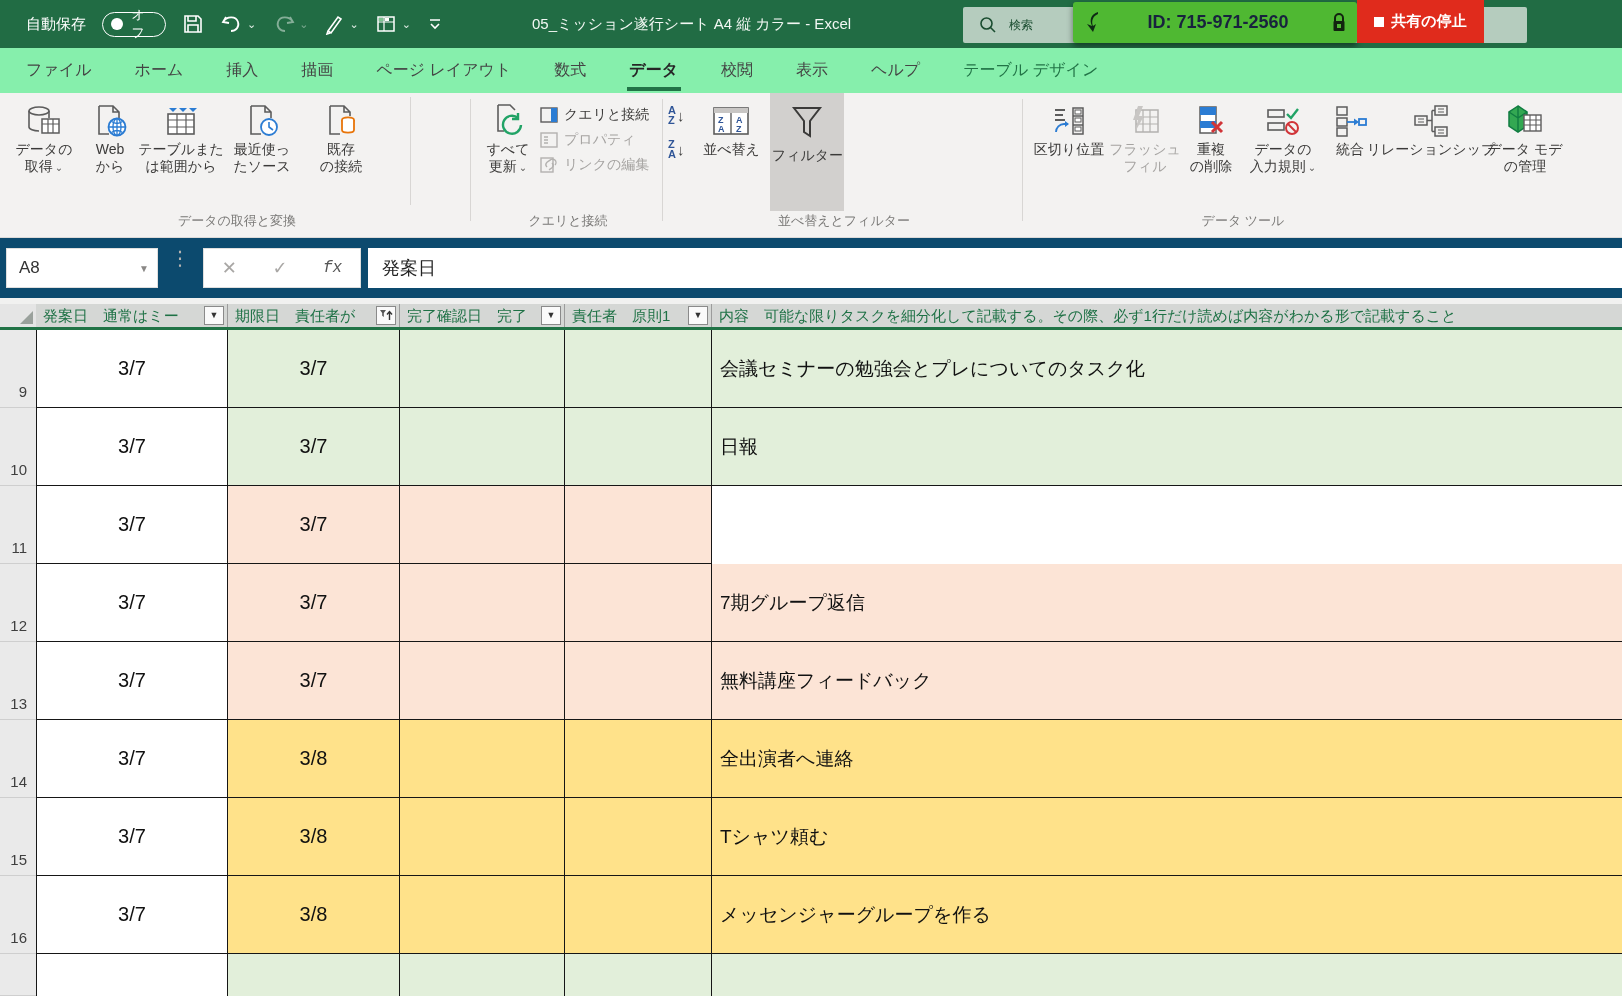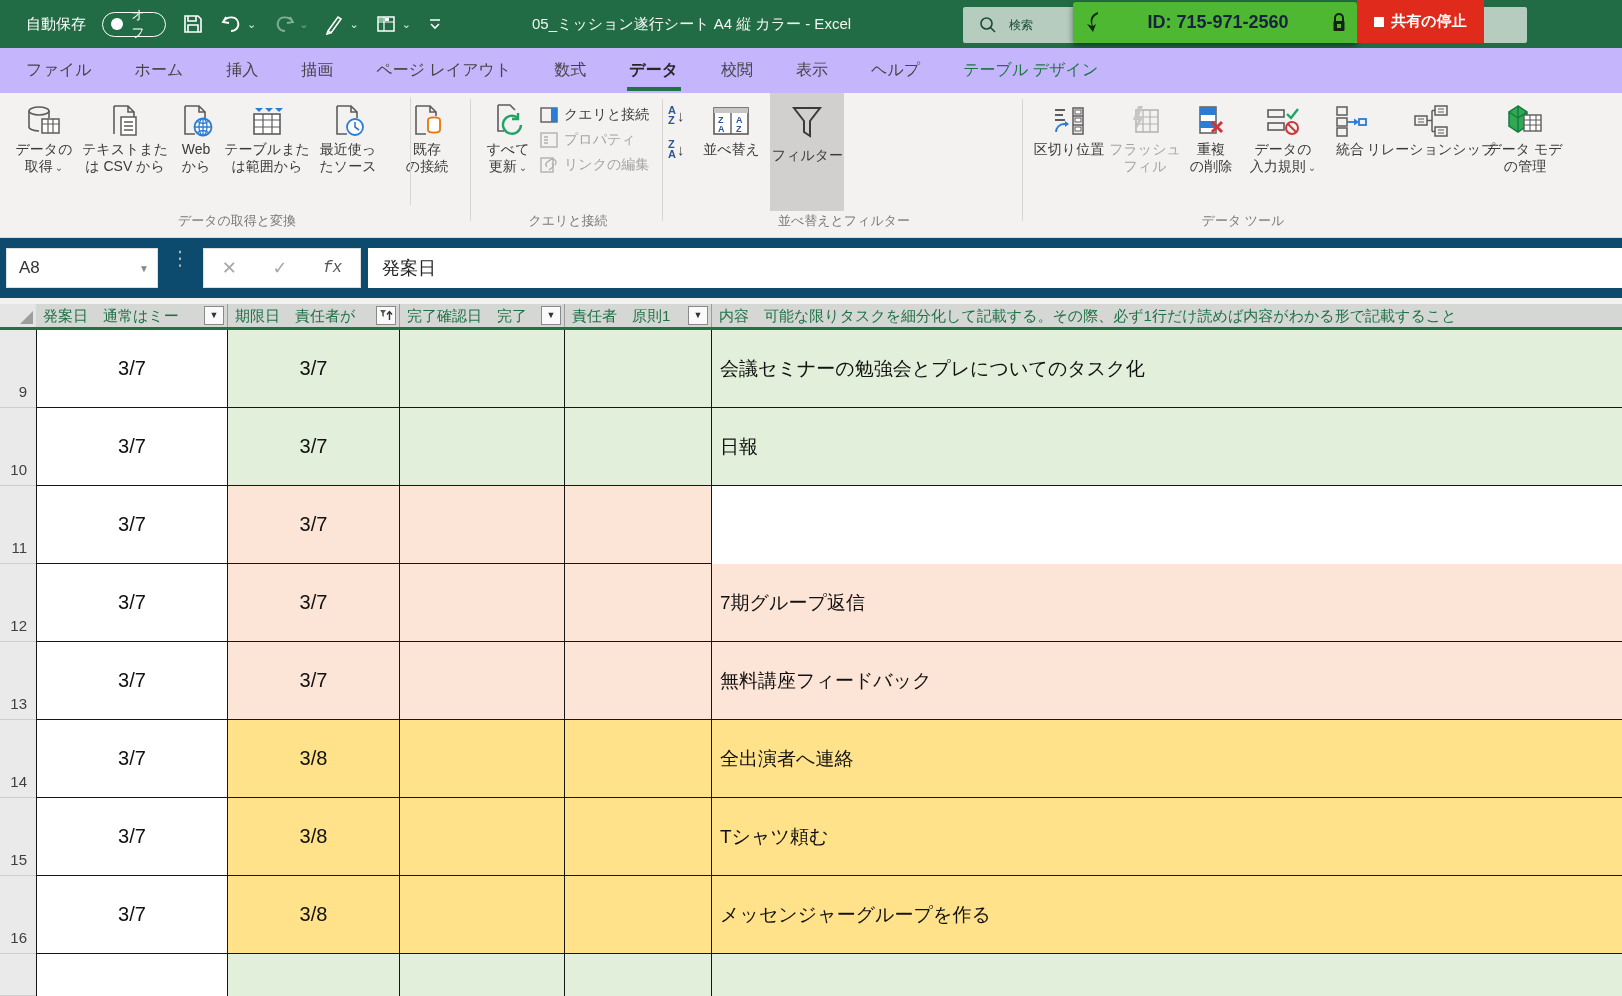--- a/index.html
+++ b/index.html
@@ -19,21 +19,21 @@
   .dim { opacity:.45; }
   .tb-title { position:absolute; left:495px; top:0; height:48px; display:flex; align-items:center; font-size:15px; color:#F2F7F3; white-space:nowrap;margin-left:37px; }
   .searchbox { position:absolute; left:963px; top:7px; width:564px; height:36px; background:var(--search_bg); border-radius:2px; display:flex; align-items:center; padding-left:16px; gap:12px; cursor:text; }
   .searchbox .ph { font-size:12px; color:var(--search_text); }
   .id-banner { position:absolute; left:1073px; top:2px; width:284px; height:41px; background:var(--banner_green); border-radius:3px; box-shadow:0 3px 6px rgba(0,0,0,.45); display:flex; align-items:center; padding:0 10px; }
   .id-banner .idtext { flex:1; text-align:center; font-size:18px; font-weight:bold; color:#18223E; }
   .stop-share { position:absolute; left:1357px; top:0; width:127px; height:43px; background:var(--banner_red); color:#fff; display:flex; align-items:center; justify-content:center; gap:7px; font-size:15px; font-weight:bold; cursor:pointer; }
   .stop-share .sq { width:10px; height:10px; background:#fff; }
 
   
-  .tabrow { position:absolute; left:0; top:48px; width:1622px; height:45px; background:#c4b5fd; display:flex; align-items:center; padding-left:24px; gap:39px; }
+  .tabrow { position:absolute; left:0; top:48px; width:1622px; height:45px; background:#86efac; display:flex; align-items:center; padding-left:24px; gap:39px; }
   .rtab { font-size:16px; color:#444; cursor:pointer; position:relative; padding:10px 2px; white-space:nowrap; }
   .rtab.active { font-weight:bold; color:#262626; }
   .rtab.active::after { content:""; position:absolute; left:50%; transform:translateX(-50%); bottom:0; width:54px; height:4px; background:var(--accent_green); }
   .rtab.contextual { color:var(--accent_green); }
 
   
   .ribbon { position:absolute; left:0; top:93px; width:1622px; height:145px; background:#F3F2F1; border-bottom:1px solid #DCDAD8; }
   .rgroup { position:absolute; top:0; height:118px; display:flex; align-items:flex-start; }
   .glabel { position:absolute; top:118px; height:24px; width:100%; text-align:center; font-size:13px; color:#7A7977; line-height:20px; white-space:nowrap; }
   .gsep { position:absolute; top:6px; width:1px; height:122px; background:#D8D6D4; }
@@ -182,32 +182,20 @@
             <svg width="38" height="34" viewBox="0 0 38 34">
               <ellipse cx="14" cy="7" rx="10" ry="4" fill="none" stroke="#5C5C5C" stroke-width="1.6"></ellipse>
               <path d="M4 7 v16 c0 2.2 4.5 4 10 4 M24 7 v7" fill="none" stroke="#5C5C5C" stroke-width="1.6"></path>
               <rect x="17" y="15" width="17" height="14" fill="#fff" stroke="#5C5C5C" stroke-width="1.5"></rect>
               <path d="M17 20 h17 M23 15 v14 M28 15 v14" stroke="#5C5C5C" stroke-width="1.2"></path>
             </svg>
           </span>
         <span class="lbl">データの</span>
         <span class="lbl"><span>取得</span><span class="rchev">⌄</span></span>
       </div>
-      <div class="rbtn" style="width:86px;">
-        <span class="ic">
-            <svg width="34" height="34" viewBox="0 0 34 34">
-              <path d="M6 2 h14 l6 6 v10 M26 8 h-6 v-6" fill="none" stroke="#5C5C5C" stroke-width="1.6"></path>
-              <path d="M6 2 v28" stroke="#5C5C5C" stroke-width="1.6"></path>
-              <rect x="13" y="13" width="15" height="18" fill="#fff" stroke="#5C5C5C" stroke-width="1.5"></rect>
-              <path d="M16 18 h9 M16 22 h9 M16 26 h9" stroke="#5C5C5C" stroke-width="1.3"></path>
-            </svg>
-          </span>
-        <span class="lbl">テキストまた</span>
-        <span class="lbl">は CSV から</span>
-      </div>
       <div class="rbtn" style="width:56px;">
         <span class="ic">
             <svg width="34" height="34" viewBox="0 0 34 34">
               <path d="M6 2 h14 l6 6 v6 M26 8 h-6 v-6 M6 2 v28 h10" fill="none" stroke="#5C5C5C" stroke-width="1.6"></path>
               <circle cx="24" cy="23" r="8.5" fill="#fff" stroke="#2B7CD3" stroke-width="1.8"></circle>
               <path d="M15.5 23 h17 M24 14.5 v17 M18.5 17.5 c3.5 2.5 7.5 2.5 11 0 M18.5 28.5 c3.5 -2.5 7.5 -2.5 11 0" fill="none" stroke="#2B7CD3" stroke-width="1.3"></path>
               <ellipse cx="24" cy="23" rx="4" ry="8.5" fill="none" stroke="#2B7CD3" stroke-width="1.3"></ellipse>
             </svg>
           </span>
         <span class="lbl">Web</span>

